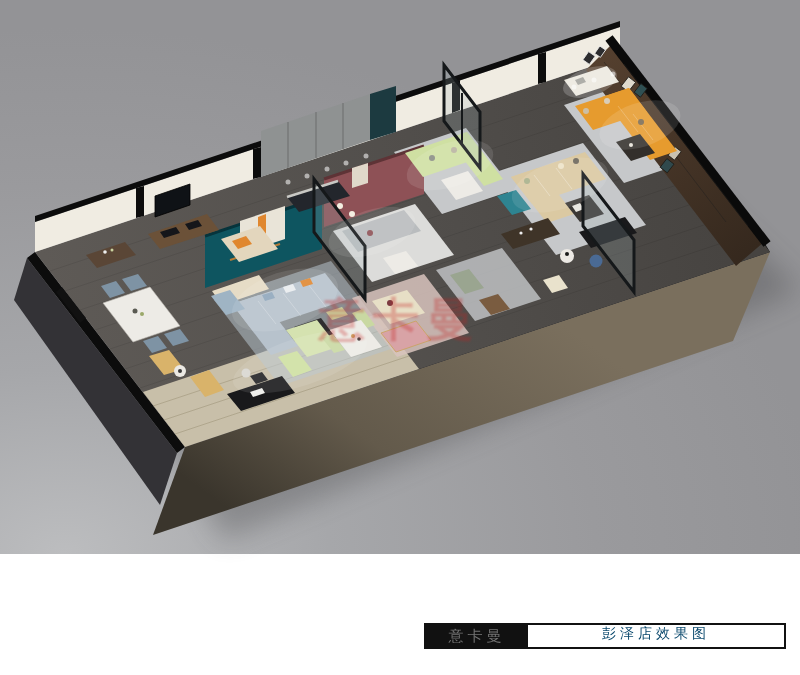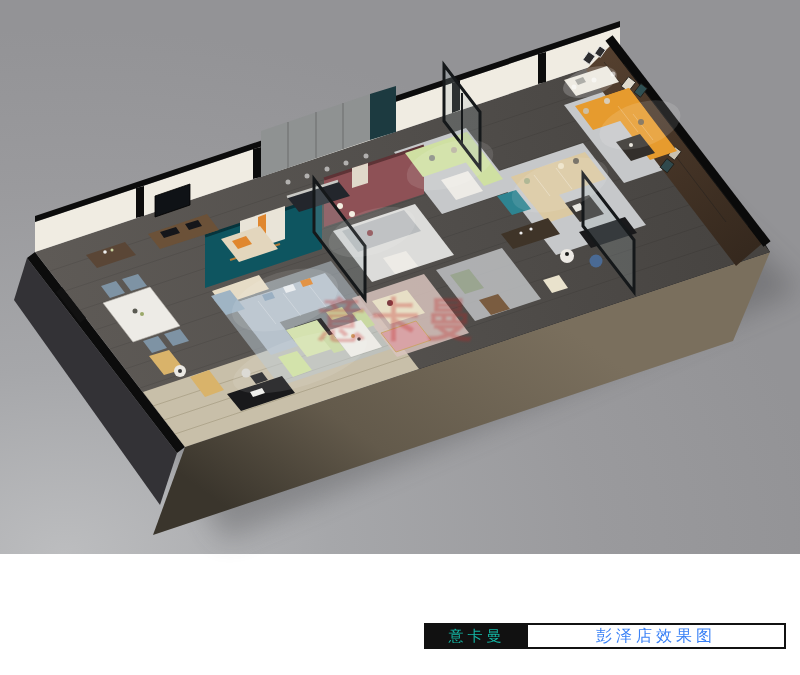--- a/index.html
+++ b/index.html
@@ -34,24 +34,24 @@
   .f-chairtan{fill:var(--chair-tan);}
   .f-armteal{fill:var(--armchair-teal);}
   .f-glass{fill:var(--glass-tint);fill-opacity:.22;stroke:#15181a;stroke-width:3;}
 
   .watermark{fill:var(--watermark-red);opacity:.3;filter:blur(1.2px);
              font-weight:bold;font-size:46px;letter-spacing:8px;}
 
   
   .titlebar{position:absolute;left:424px;top:623px;width:362px;height:26px;
             display:flex;border:2px solid #111;background:#fff;box-sizing:border-box;}
-  .brand-box{width:102px;background:#111;color:#14b8a6;display:flex;align-items:center;
+  .brand-box{width:102px;background:#111;color:#737373;display:flex;align-items:center;
              justify-content:center;font-size:15px;letter-spacing:4px;}
-  .store-box{flex:1;display:flex;align-items:center;justify-content:center;
-             color:#3b82f6;font-size:16px;letter-spacing:4px;}
+  .store-box{flex:1;display:flex;justify-content:center;
+             color:#0c4a6e;font-size:14px;letter-spacing:4px;}
 </style>
 </head>
 <body>
 
 <div class="stage">
 <svg width="800" height="675" viewBox="0 0 800 675">
   <defs>
     <radialGradient id="gBg" cx="8%" cy="100%" r="95%">
       <stop offset="0%" stop-color="#bcbdbf"></stop>
       <stop offset="35%" stop-color="#a6a7aa"></stop>

